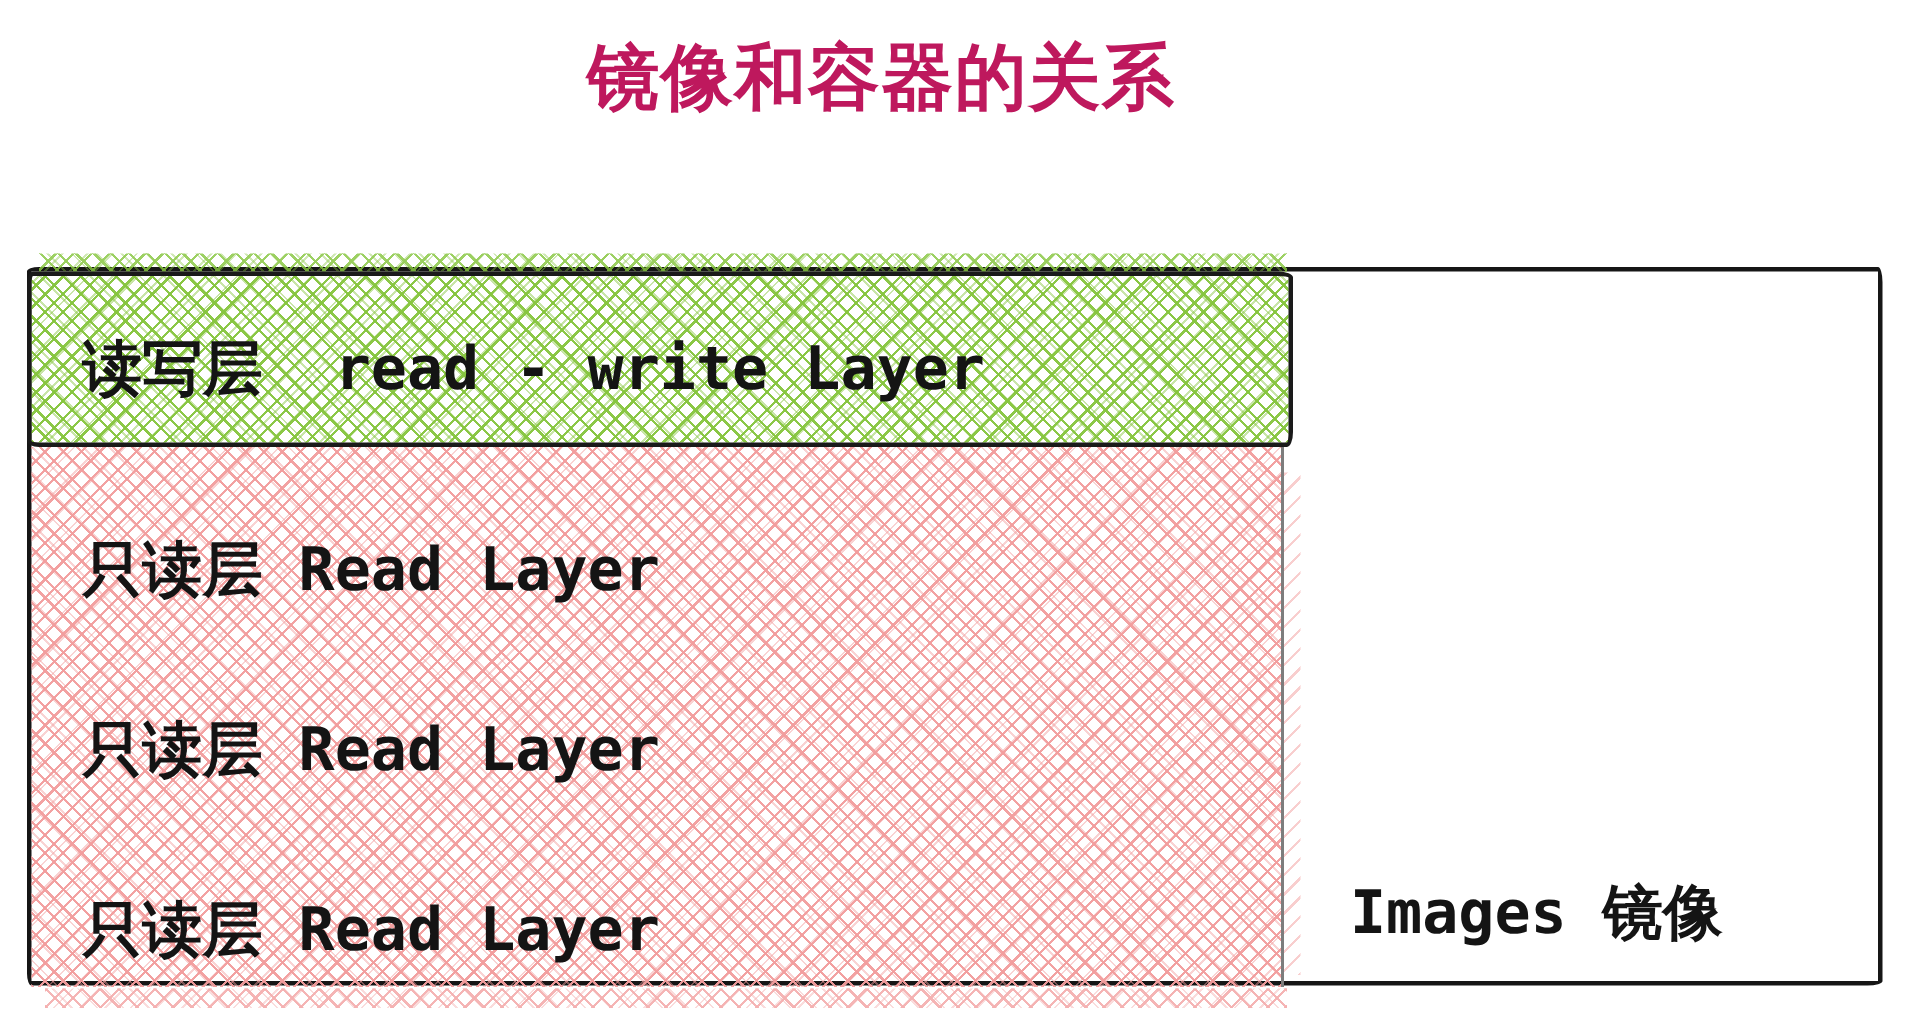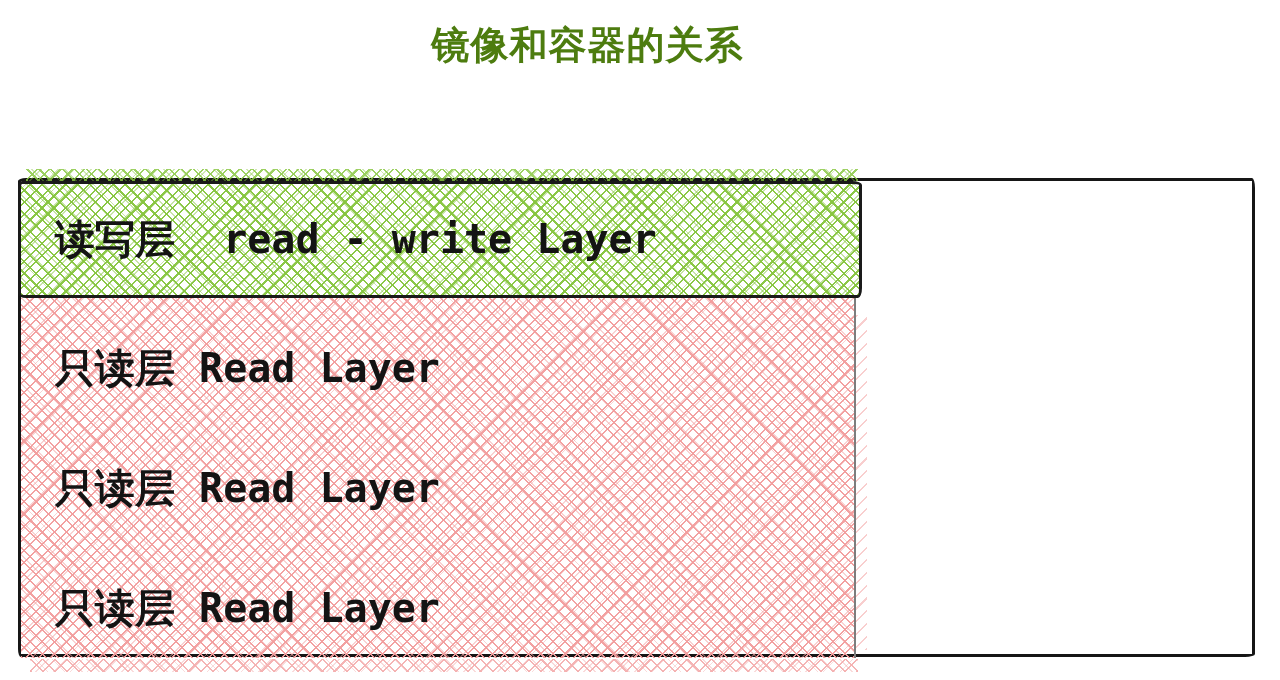--- a/index.html
+++ b/index.html
@@ -8,24 +8,24 @@
     width:1280px;height:680px;
     background:#ffffff;
     overflow:hidden;
     font-family:"DejaVu Sans","Liberation Sans",sans-serif;
     color:#141414;
   }
   .title{
     position:absolute;
     left:0;top:20px;width:1175px;
     text-align:center;
-    font-size:38px;
+    font-size:48px;
     font-weight:700;
     letter-spacing:1px;
-    color:#4d7c0f;
+    color:#be185d;
     font-family:"DejaVu Sans","Liberation Sans",sans-serif;
   }
   .mono{
     font-family:"DejaVu Sans Mono","Liberation Mono",monospace;
     font-weight:700;
     white-space:pre;
   }
   
   .hatch-green{
     background-image:
@@ -74,20 +74,21 @@
   }
   .ro-box{
     position:absolute;
     left:21px;top:298px;width:835px;height:360px;
     border-right:2px solid #7d7d7d;
     box-sizing:border-box;
   }
   .layer-text{
     font-size:40px;
     color:#141414;
+    margin-top:12px;
   }
   .ro-row{
     position:absolute;
     left:34px;
     height:44px;line-height:44px;
     display:block;
   }
   .ro-row-0{top:48px;}
   .ro-row-1{top:168px;}
   .ro-row-2{top:288px;}
@@ -118,14 +119,15 @@
   <div class="ro-box hatch-pink">
     <span class="mono layer-text ro-row ro-row-0">只读层 Read Layer</span>
     <span class="mono layer-text ro-row ro-row-1">只读层 Read Layer</span>
     <span class="mono layer-text ro-row ro-row-2">只读层 Read Layer</span>
   </div>
 
   <div class="pink-bleed-bottom hatch-pink"></div>
   <div class="pink-bleed-right"></div>
 
 
+  <div class="side-label side-label-images mono">Images 镜像</div>
 
 </div>
 
 </body></html>

